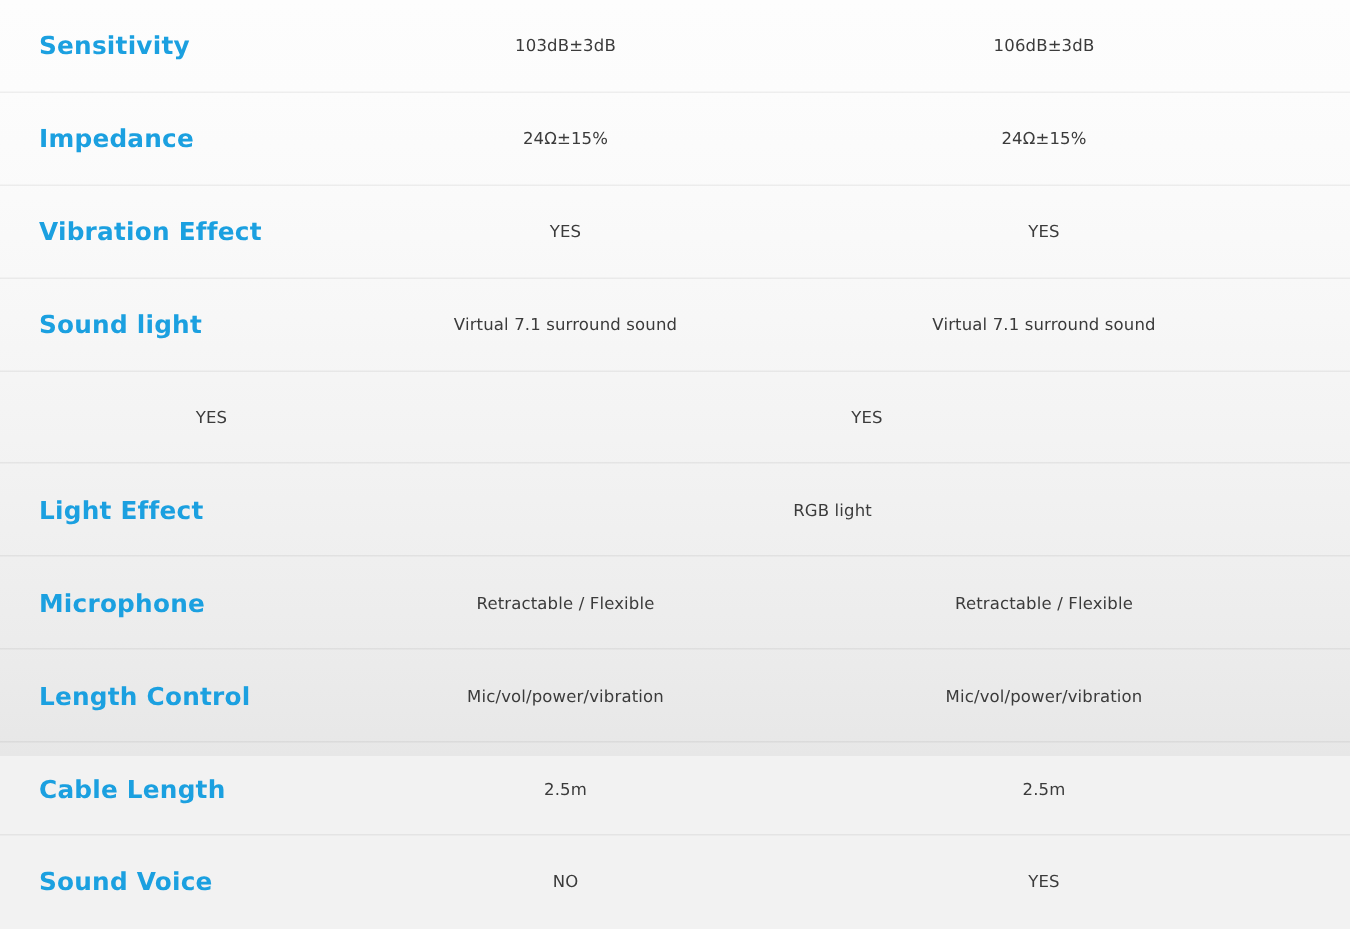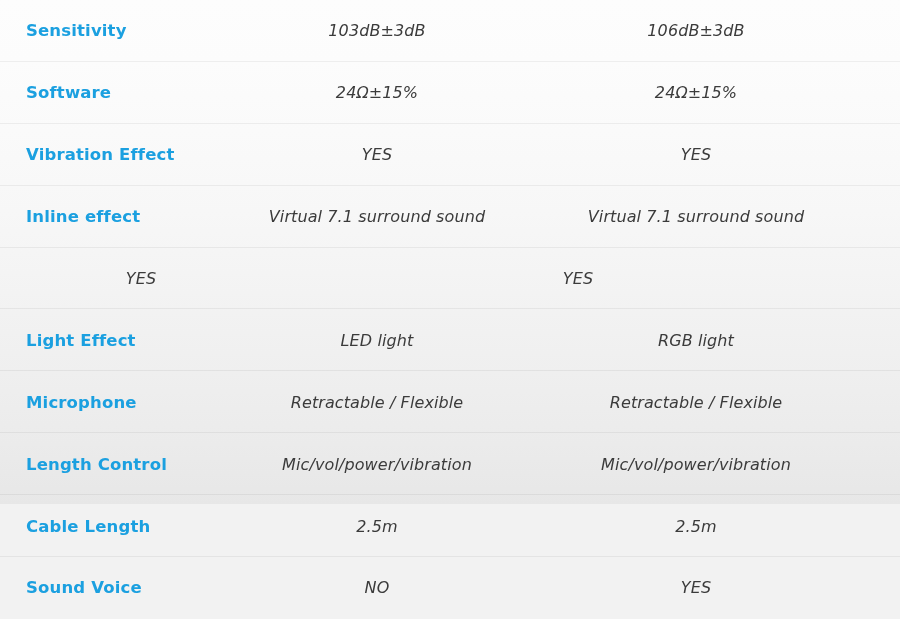--- a/index.html
+++ b/index.html
@@ -69,66 +69,64 @@
     letter-spacing: 0.15px;
     white-space: nowrap;
     text-align: left;
   }
 
   .cell-value {
     flex: 1 1 0;
     box-sizing: border-box;
     text-align: center;
     color: #3b3b3b;
-    font-size: 16px;
+    font-size: 11px;
     font-weight: 400;
     letter-spacing: 0.1px;
     white-space: nowrap;
-    font-style: italic;
   }
   .cell-value.col-a { flex: 0 0 282px; }
   .cell-value.col-b { flex: 1 1 auto; padding-right: 26px; }
 </style>
 </head>
 <body>
 
 <div class="spec-table">
 
   <div class="spec-row">
     <div class="cell-label">Sensitivity</div>
     <div class="cell-value col-a">103dB±3dB</div>
     <div class="cell-value col-b">106dB±3dB</div>
   </div>
 
   <div class="spec-row">
-    <div class="cell-label">Software</div>
+    <div class="cell-label">Impedance</div>
     <div class="cell-value col-a">24Ω±15%</div>
     <div class="cell-value col-b">24Ω±15%</div>
   </div>
 
   <div class="spec-row">
     <div class="cell-label">Vibration Effect</div>
     <div class="cell-value col-a">YES</div>
     <div class="cell-value col-b">YES</div>
   </div>
 
   <div class="spec-row">
-    <div class="cell-label">Inline effect</div>
+    <div class="cell-label">Sound light</div>
     <div class="cell-value col-a">Virtual 7.1 surround sound</div>
     <div class="cell-value col-b">Virtual 7.1 surround sound</div>
   </div>
 
   <div class="spec-row">
     <div class="cell-value col-a">YES</div>
     <div class="cell-value col-b">YES</div>
   </div>
 
   <div class="spec-row">
     <div class="cell-label">Light Effect</div>
-    <div class="cell-value col-a">LED light</div>
     <div class="cell-value col-b">RGB light</div>
   </div>
 
   <div class="spec-row">
     <div class="cell-label">Microphone</div>
     <div class="cell-value col-a">Retractable / Flexible</div>
     <div class="cell-value col-b">Retractable / Flexible</div>
   </div>
 
   <div class="spec-row">

